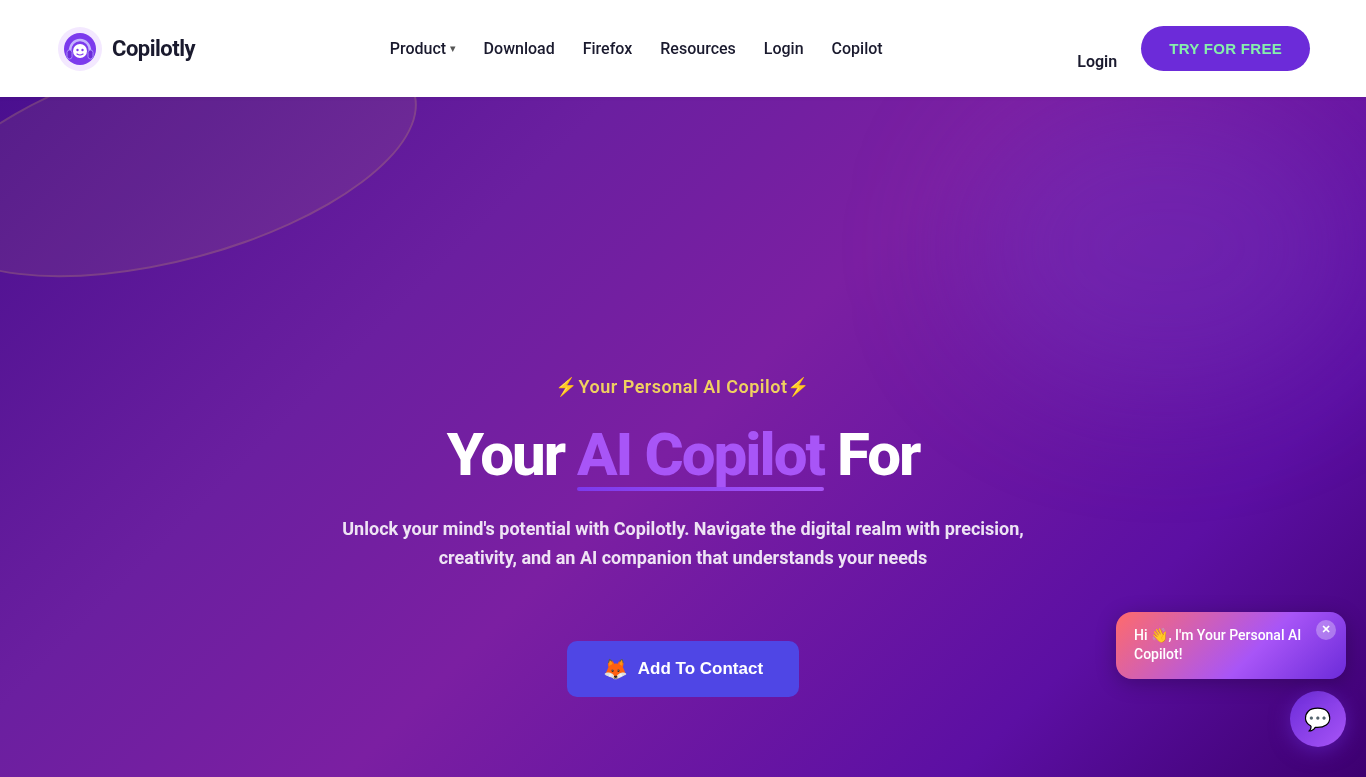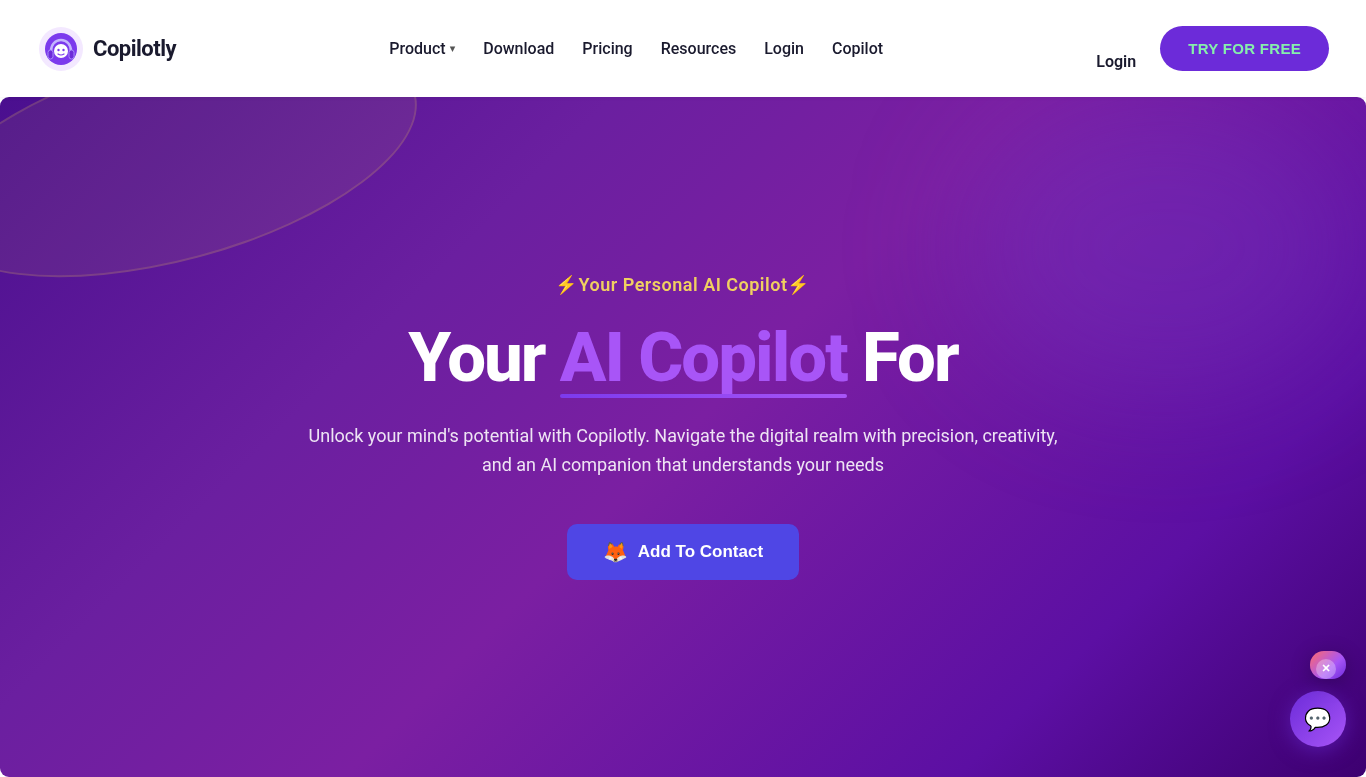--- a/index.html
+++ b/index.html
@@ -15,21 +15,21 @@
       overflow: hidden;
     }
 
     
     .navbar {
       background: #ffffff;
       height: 97px;
       display: flex;
       align-items: center;
       justify-content: space-between;
-      padding: 0 37px;
+      padding: 0 56px;
       position: relative;
       z-index: 10;
       box-shadow: 0 1px 4px rgba(0,0,0,0.06);
     }
 
     .navbar-logo {
       display: flex;
       align-items: center;
       gap: 8px;
       text-decoration: none;
@@ -96,26 +96,25 @@
       letter-spacing: 0.3px;
     }
 
     
     .hero {
       background: linear-gradient(135deg, #4a0f8f 0%, #6b1fa0 30%, #7b1fa2 50%, #5c0fa3 80%, #3d0070 100%);
       min-height: 680px;
       display: flex;
       flex-direction: column;
       align-items: center;
-      justify-content: center;
+      justify-content: flex-end;
       text-align: center;
       padding: 60px 40px 80px;
       position: relative;
       overflow: hidden;
-      border-radius: 9px;
     }
 
     .hero::before {
       content: '';
       position: absolute;
       top: -40px;
       left: -80px;
       width: 500px;
       height: 200px;
       background: rgba(255,220,80,0.07);
@@ -140,21 +139,21 @@
       font-size: 18px;
       font-weight: 600;
       color: #f0d060;
       margin-bottom: 28px;
       letter-spacing: 0.5px;
       position: relative;
       z-index: 2;
     }
 
     .hero-title {
-      font-size: 69px;
+      font-size: 60px;
       font-weight: 800;
       color: #ffffff;
       line-height: 1.0;
       margin-bottom: 30px;
       position: relative;
       z-index: 2;
       letter-spacing: -2px;
     }
 
     .hero-title .highlight {
@@ -172,23 +171,24 @@
       height: 4px;
       background: linear-gradient(90deg, #7c3aed, #a855f7);
       border-radius: 2px;
     }
 
     .hero-subtitle {
       font-size: 18px;
       color: rgba(255,255,255,0.88);
       max-width: 760px;
       line-height: 1.6;
-      margin-bottom: 44px;
+      margin-bottom: 68px;
       position: relative;
       z-index: 2;
+      font-weight: bold;
     }
 
     .hero-cta {
       background: #4f46e5;
       color: #ffffff;
       border: none;
       border-radius: 10px;
       padding: 16px 36px;
       font-size: 17px;
       font-weight: 600;
@@ -284,21 +284,21 @@
 
   <div class="navbar-nav">
     <a class="nav-item">
       <span>Product</span>
       <span class="chevron-down">▾</span>
     </a>
     <a class="nav-item">
       <span>Download</span>
     </a>
     <a class="nav-item">
-      <span>Pricing</span>
+      <span>Firefox</span>
     </a>
     <a class="nav-item">
       <span>Resources</span>
     </a>
     <a class="nav-item">
       <span>Login</span>
     </a>
     <a class="nav-item">
       <span>Copilot</span>
     </a>
@@ -321,17 +321,18 @@
 
   <button class="hero-cta">
     <span class="firefox-icon">🦊</span>
     <span>Add To Contact</span>
   </button>
 </section>
 
 <div class="chat-widget">
   <div class="chat-bubble">
     <div class="chat-bubble-close">✕</div>
+    <span>Hi 👋, I'm Your Personal AI Copilot!</span>
   </div>
   <div class="chat-button">
     <span>💬</span>
   </div>
 </div>
 
 </body></html>

